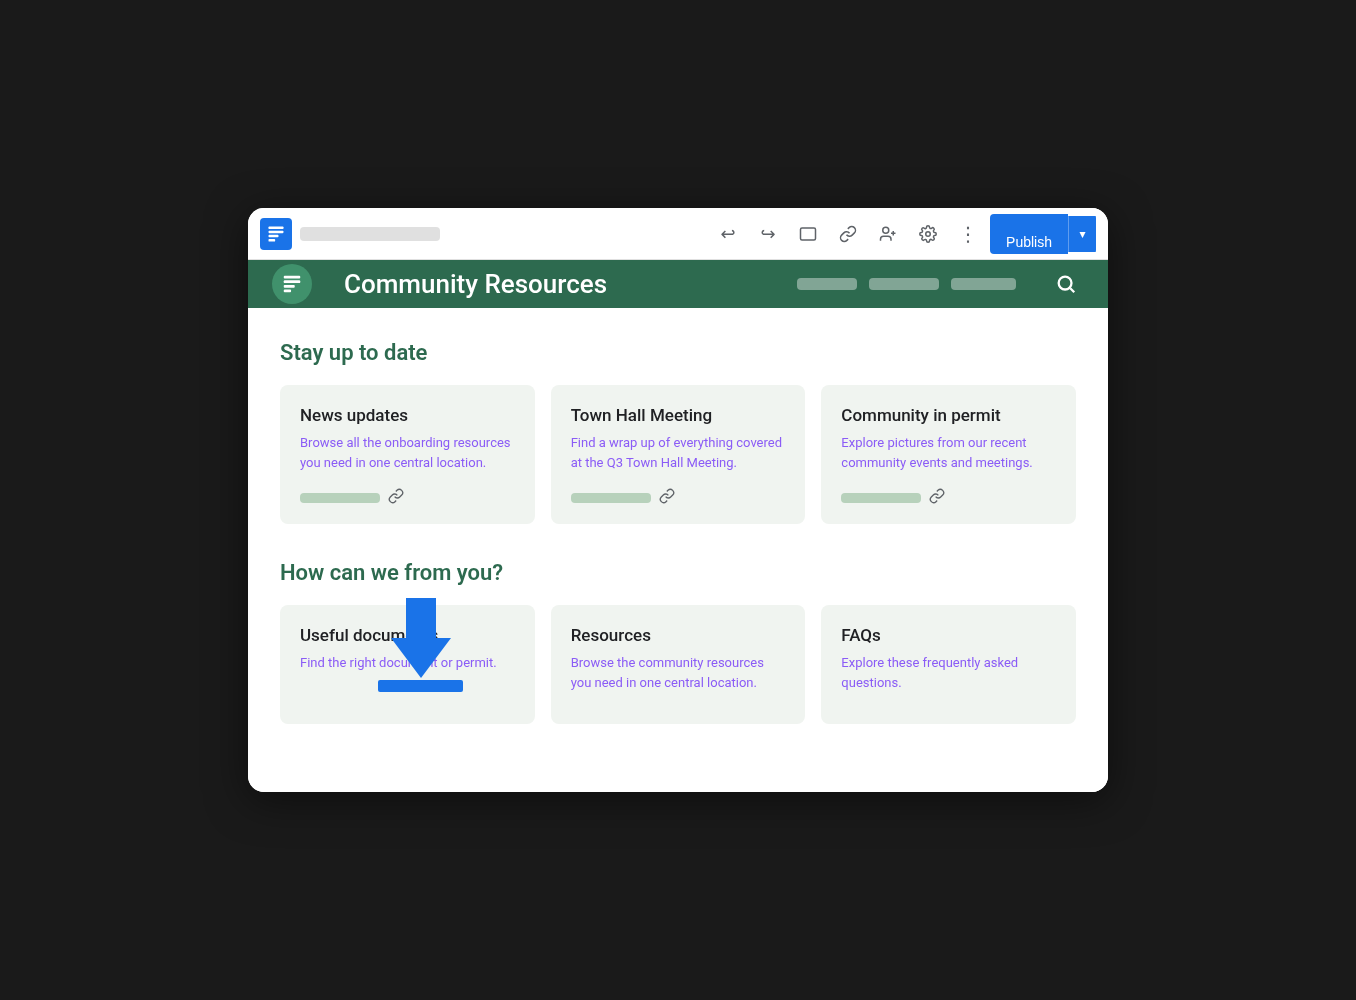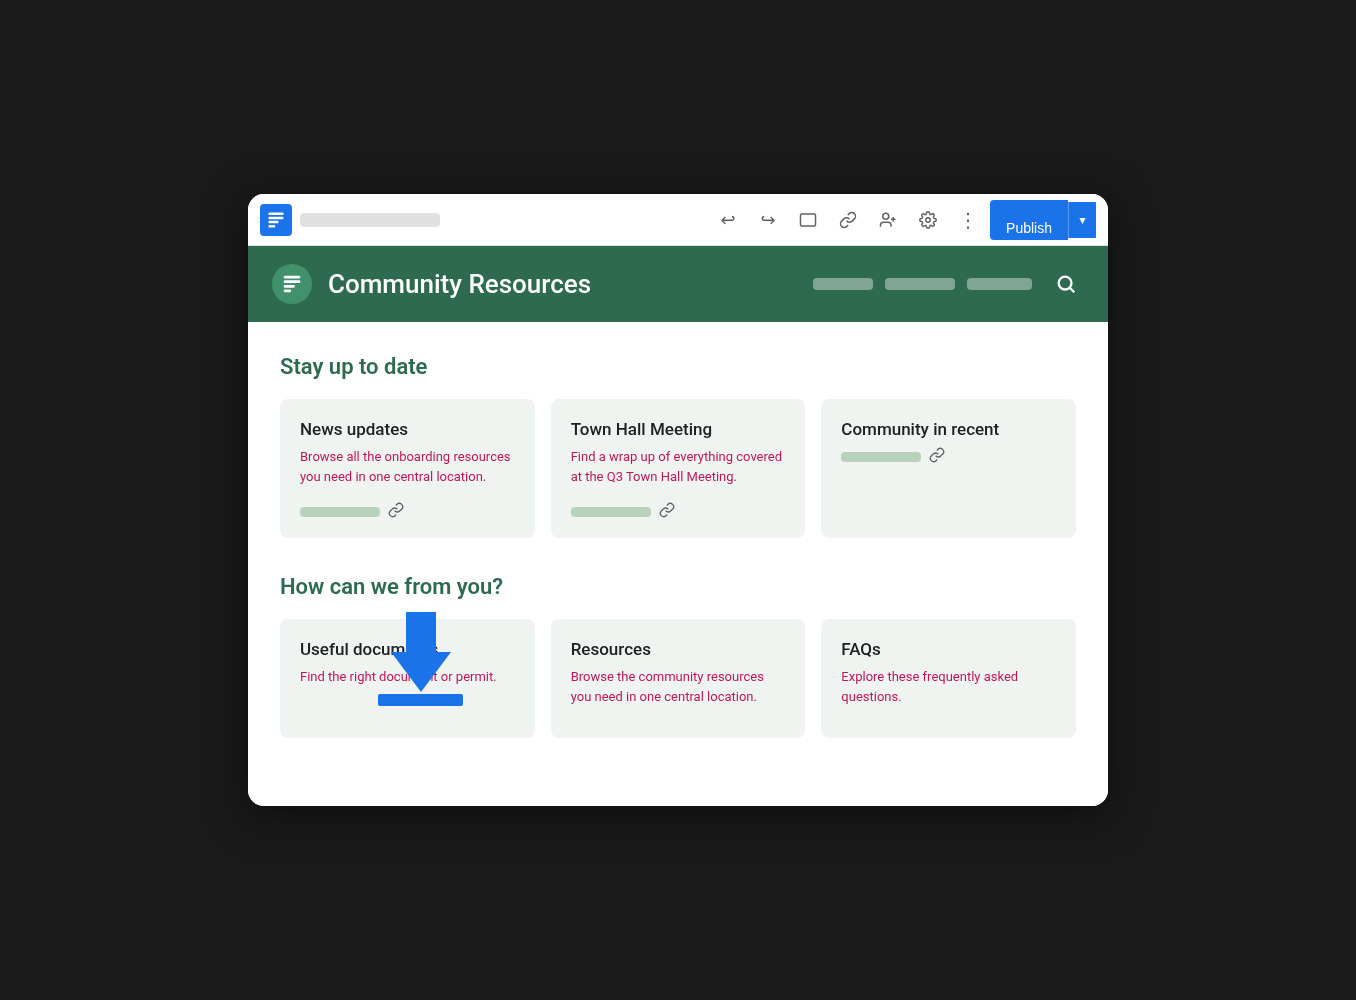--- a/index.html
+++ b/index.html
@@ -101,22 +101,22 @@
       justify-content: center;
       font-size: 12px;
     }
 
     
     .site-header {
       background: #2d6a4f;
       display: flex;
       align-items: center;
       padding: 0 24px;
-      height: 76px;
-      gap: 16px;
+      height: 48px;
+      gap: 32px;
     }
     .site-header-logo {
       width: 40px;
       height: 40px;
       background: #40916c;
       border-radius: 50%;
       display: flex;
       align-items: center;
       justify-content: center;
       flex-shrink: 0;
@@ -173,21 +173,21 @@
       padding: 20px 20px 16px;
     }
     .card-title {
       font-size: 17px;
       font-weight: 500;
       color: #202124;
       margin-bottom: 8px;
     }
     .card-desc {
       font-size: 13px;
-      color: #be185d;
+      color: #8b5cf6;
       line-height: 1.5;
       margin-bottom: 16px;
     }
     .card-footer {
       display: flex;
       align-items: center;
       gap: 8px;
     }
     .card-link-placeholder {
       height: 10px;
@@ -324,21 +324,22 @@
             <div class="card-link-placeholder"></div>
             <span class="card-link-icon">
               <svg width="16" height="16" viewBox="0 0 24 24" fill="none" stroke="#5f6368" stroke-width="2">
                 <path d="M10 13a5 5 0 007.54.54l3-3a5 5 0 00-7.07-7.07l-1.72 1.71"></path>
                 <path d="M14 11a5 5 0 00-7.54-.54l-3 3a5 5 0 007.07 7.07l1.71-1.71"></path>
               </svg>
             </span>
           </div>
         </div>
         <div class="card">
-          <div class="card-title">Community in recent</div>
+          <div class="card-title">Community in permit</div>
+          <div class="card-desc">Explore pictures from our recent community events and meetings.</div>
           <div class="card-footer">
             <div class="card-link-placeholder"></div>
             <span class="card-link-icon">
               <svg width="16" height="16" viewBox="0 0 24 24" fill="none" stroke="#5f6368" stroke-width="2">
                 <path d="M10 13a5 5 0 007.54.54l3-3a5 5 0 00-7.07-7.07l-1.72 1.71"></path>
                 <path d="M14 11a5 5 0 00-7.54-.54l-3 3a5 5 0 007.07 7.07l1.71-1.71"></path>
               </svg>
             </span>
           </div>
         </div>

